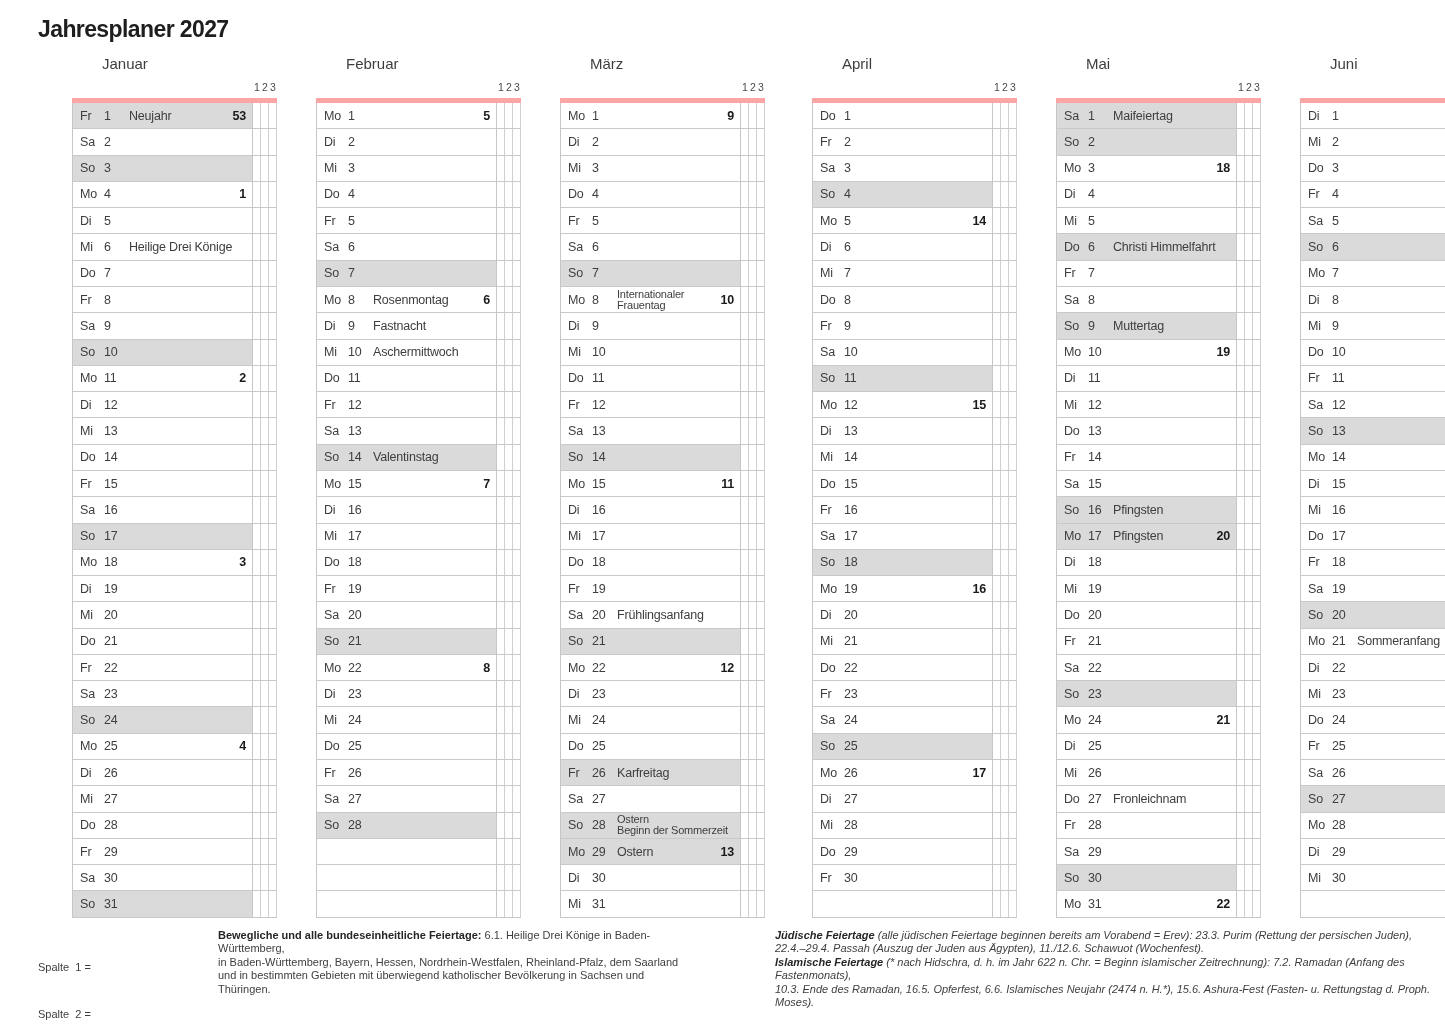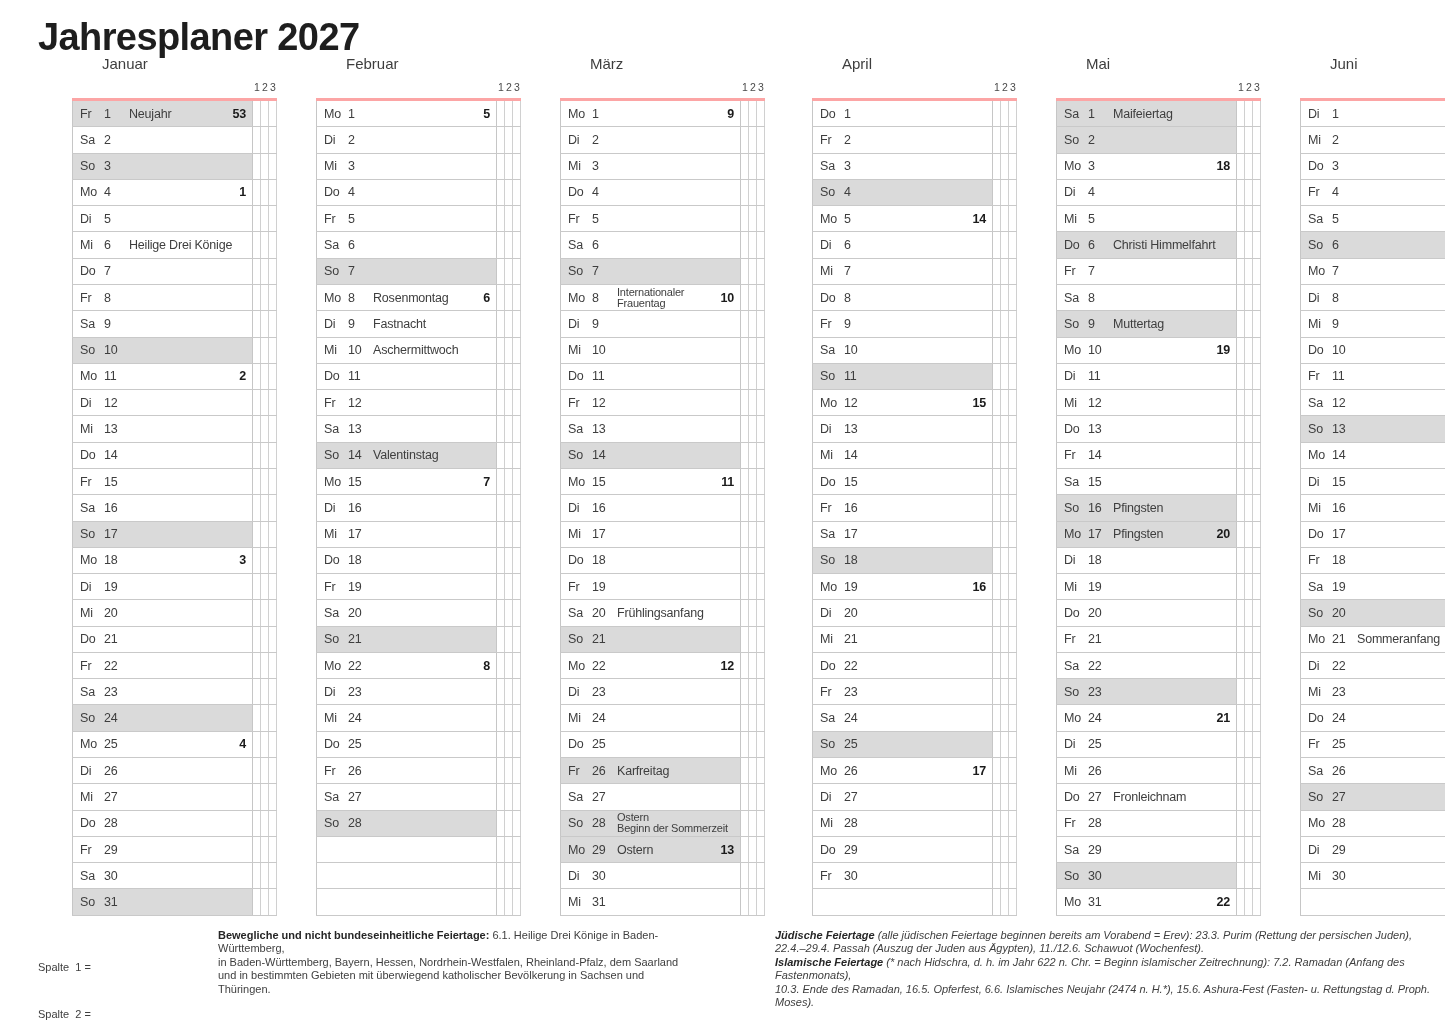--- a/index.html
+++ b/index.html
@@ -1,27 +1,27 @@
 <!DOCTYPE html>
 <html><head>
 <meta charset="utf-8">
 <style>
   html,body{margin:0;padding:0;background:#fff;}
   .page{position:relative;width:1445px;height:1026px;background:#ffffff;overflow:hidden;
         font-family:"Liberation Sans","DejaVu Sans",sans-serif;color:#3e3e3e;}
-  .page-title{position:absolute;left:38px;top:16px;font-size:38px;font-weight:bold;
+  .page-title{position:absolute;left:38px;top:16px;font-size:23px;font-weight:bold;
         color:#1e1e1e;letter-spacing:-0.6px;}
   .half{position:absolute;top:55px;display:flex;}
   .half-left{left:38px;}
   .half-right{left:778px;}
   .month{width:210px;flex:0 0 210px;padding-left:34px;}
   .month-title{height:26px;padding-left:30px;font-size:15px;color:#3e3e3e;}
   .note-cols-header{height:17px;display:flex;padding-left:181px;font-size:10.5px;color:#4a4a4a;}
   .note-cols-header span{width:8px;text-align:center;}
-  .grid{border-top:3px solid #fca5a5;width:205px;}
+  .grid{border-top:5px solid #fca5a5;width:205px;}
   .row{display:flex;height:26.29px;box-sizing:border-box;border-bottom:1px solid #c9c9c9;}
   .main-cell{width:181px;box-sizing:border-box;border-left:1px solid #c6c6c6;
         border-right:1px solid #c6c6c6;display:flex;align-items:center;
         font-size:12.5px;letter-spacing:-0.2px;background:#fff;}
   .shaded .main-cell{background:#dadada;}
   .note-cell{width:8px;box-sizing:border-box;border-right:1px solid #d0d0d0;background:#fff;}
   .dow{width:24px;margin-left:7px;flex:0 0 auto;}
   .num{width:25px;flex:0 0 auto;}
   .holiday{flex:1 1 auto;white-space:pre-line;overflow:hidden;}
   .holiday.two-line{font-size:11px;line-height:11px;}
@@ -2127,21 +2127,21 @@
       </div>
     </div>
 
   <div class="legend">
     <div>Spalte  1 =</div>
     <div>Spalte  2 =</div>
     
   </div>
 
   <div class="foot foot-movable">
-    <div><span class="bold">Bewegliche und nicht bundeseinheitliche Feiertage:</span><span> 6.1. Heilige Drei Könige in Baden-Württemberg,</span></div>
+    <div><span class="bold">Bewegliche und alle bundeseinheitliche Feiertage:</span><span> 6.1. Heilige Drei Könige in Baden-Württemberg,</span></div>
     <div>in Baden-Württemberg, Bayern, Hessen, Nordrhein-Westfalen, Rheinland-Pfalz, dem Saarland</div>
     <div>und in bestimmten Gebieten mit überwiegend katholischer Bevölkerung in Sachsen und Thüringen.</div>
   </div>
 
   <div class="foot foot-religious">
     <div><span class="bold">Jüdische Feiertage</span><span> (alle jüdischen Feiertage beginnen bereits am Vorabend = Erev): 23.3. Purim (Rettung der persischen Juden),</span></div>
     <div>22.4.–29.4. Passah (Auszug der Juden aus Ägypten), 11./12.6. Schawuot (Wochenfest).</div>
     <div><span class="bold">Islamische Feiertage</span><span> (* nach Hidschra, d. h. im Jahr 622 n. Chr. = Beginn islamischer Zeitrechnung): 7.2. Ramadan (Anfang des Fastenmonats),</span></div>
     <div>10.3. Ende des Ramadan, 16.5. Opferfest, 6.6. Islamisches Neujahr (2474 n. H.*), 15.6. Ashura-Fest (Fasten- u. Rettungstag d. Proph. Moses).</div>
   </div>

